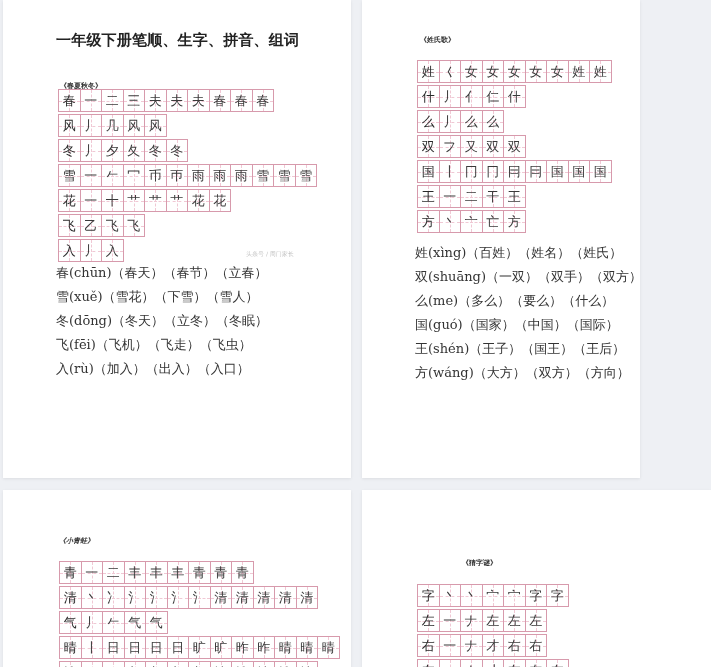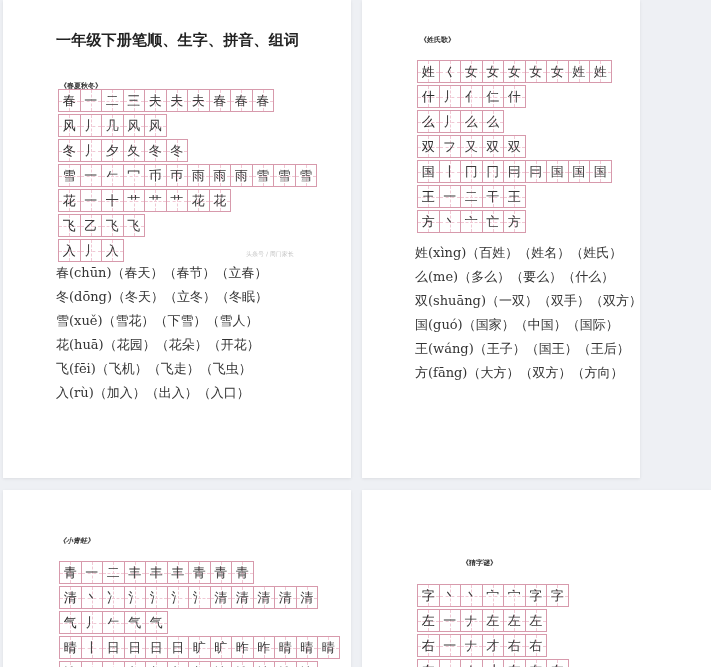--- a/index.html
+++ b/index.html
@@ -225,23 +225,22 @@
           <span>丿</span>
         </div>
         <div class="cell stroke">
           <span>入</span>
         </div>
       </div>
     </div>
   <div class="watermark" style="left:243px;top:250px;">头条号 / 周门家长</div>
   <div class="pinyin-list" style="left:53px;top:268px;">
       <div class="pinyin-line">春(chūn)（春天）（春节）（立春）</div>
+      <div class="pinyin-line">雪(xuě)（雪花）（下雪）（雪人）</div>
       <div class="pinyin-line">冬(dōng)（冬天）（立冬）（冬眠）</div>
-      <div class="pinyin-line">雪(xuě)（雪花）（下雪）（雪人）</div>
-      <div class="pinyin-line">花(huā)（花园）（花朵）（开花）</div>
       <div class="pinyin-line">飞(fēi)（飞机）（飞走）（飞虫）</div>
       <div class="pinyin-line">入(rù)（加入）（出入）（入口）</div>
     </div>
 </div>
 
 <div class="page" id="p2">
   <div class="section-title" style="left:58px;top:35px;">《姓氏歌》</div>
   <div class="grid" style="left:55px;top:60px;">
       <div class="grid-row">
         <div class="cell main">
@@ -380,25 +379,25 @@
           <span>亡</span>
         </div>
         <div class="cell stroke">
           <span>方</span>
         </div>
       </div>
     </div>
   <div class="watermark" style="left:279px;top:225px;">头条号 / 周门家长</div>
   <div class="pinyin-list" style="left:53px;top:248px;">
       <div class="pinyin-line">姓(xìng)（百姓）（姓名）（姓氏）</div>
+      <div class="pinyin-line">双(shuāng)（一双）（双手）（双方）</div>
       <div class="pinyin-line">么(me)（多么）（要么）（什么）</div>
-      <div class="pinyin-line">双(shuāng)（一双）（双手）（双方）</div>
       <div class="pinyin-line">国(guó)（国家）（中国）（国际）</div>
-      <div class="pinyin-line">王(wáng)（王子）（国王）（王后）</div>
-      <div class="pinyin-line">方(fāng)（大方）（双方）（方向）</div>
+      <div class="pinyin-line">王(shén)（王子）（国王）（王后）</div>
+      <div class="pinyin-line">方(wáng)（大方）（双方）（方向）</div>
     </div>
 </div>
 
 <div class="page" id="p3">
   <div class="section-title" style="left:56px;top:46px;font-style:italic;">《小青蛙》</div>
   <div class="grid" style="left:56px;top:71px;">
       <div class="grid-row">
         <div class="cell main">
           <span>青</span>
         </div>

